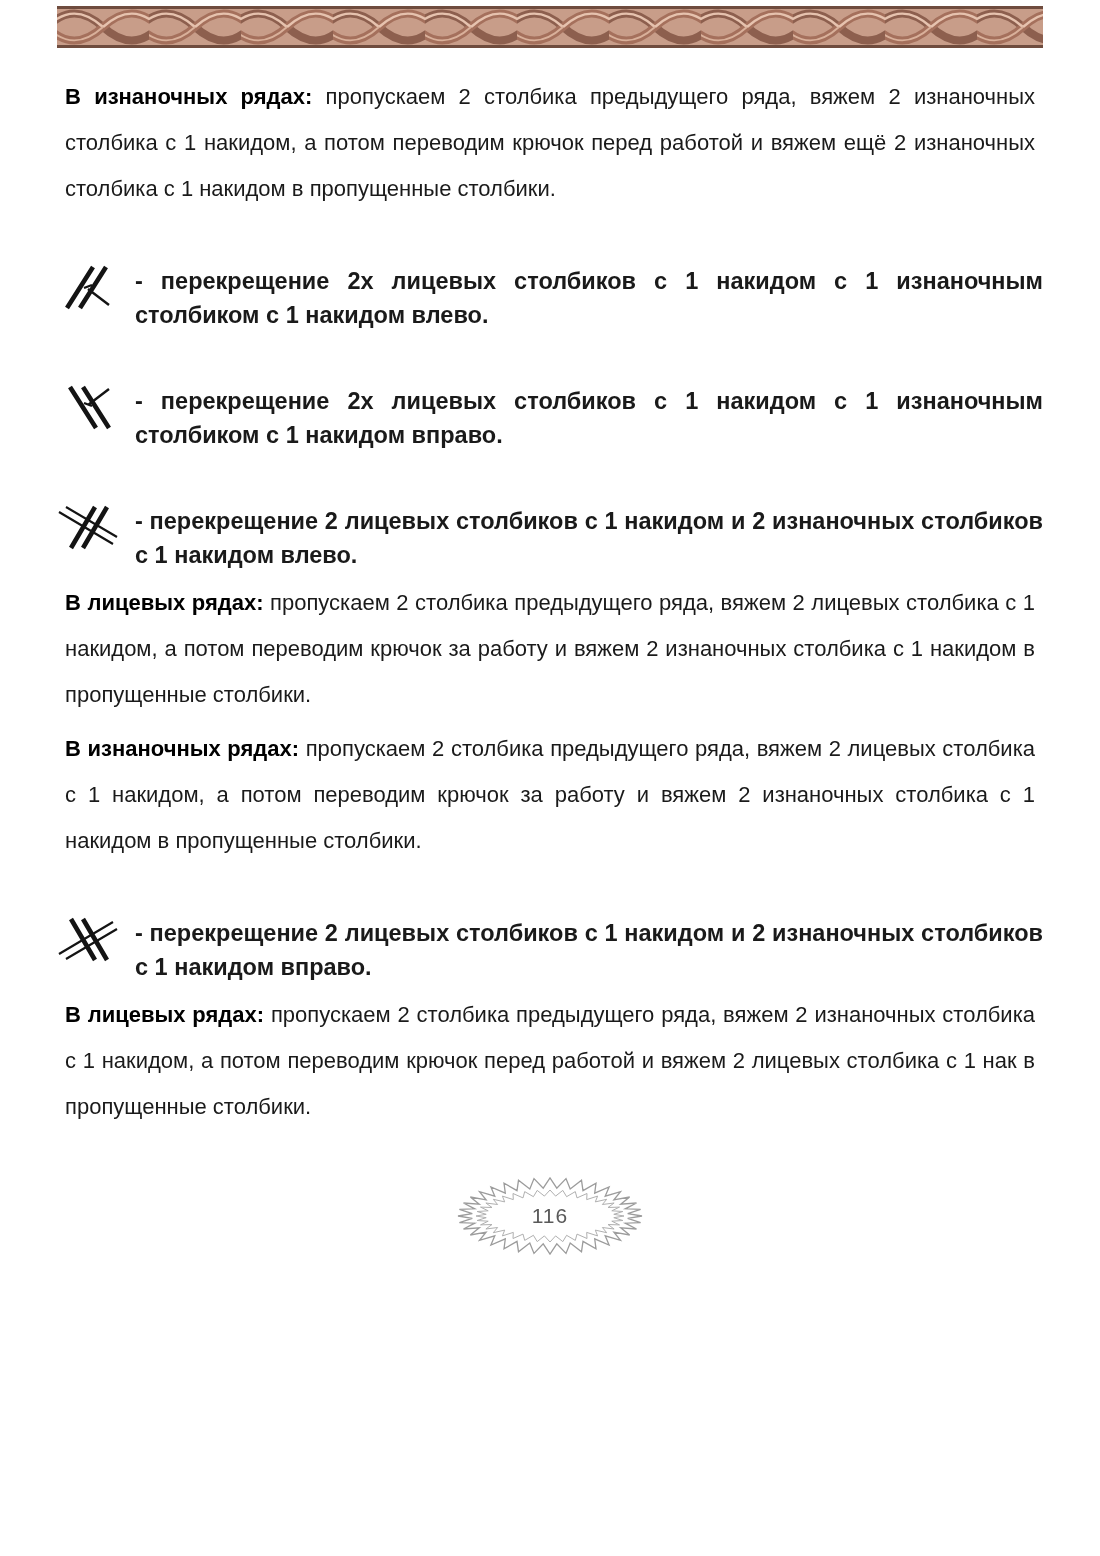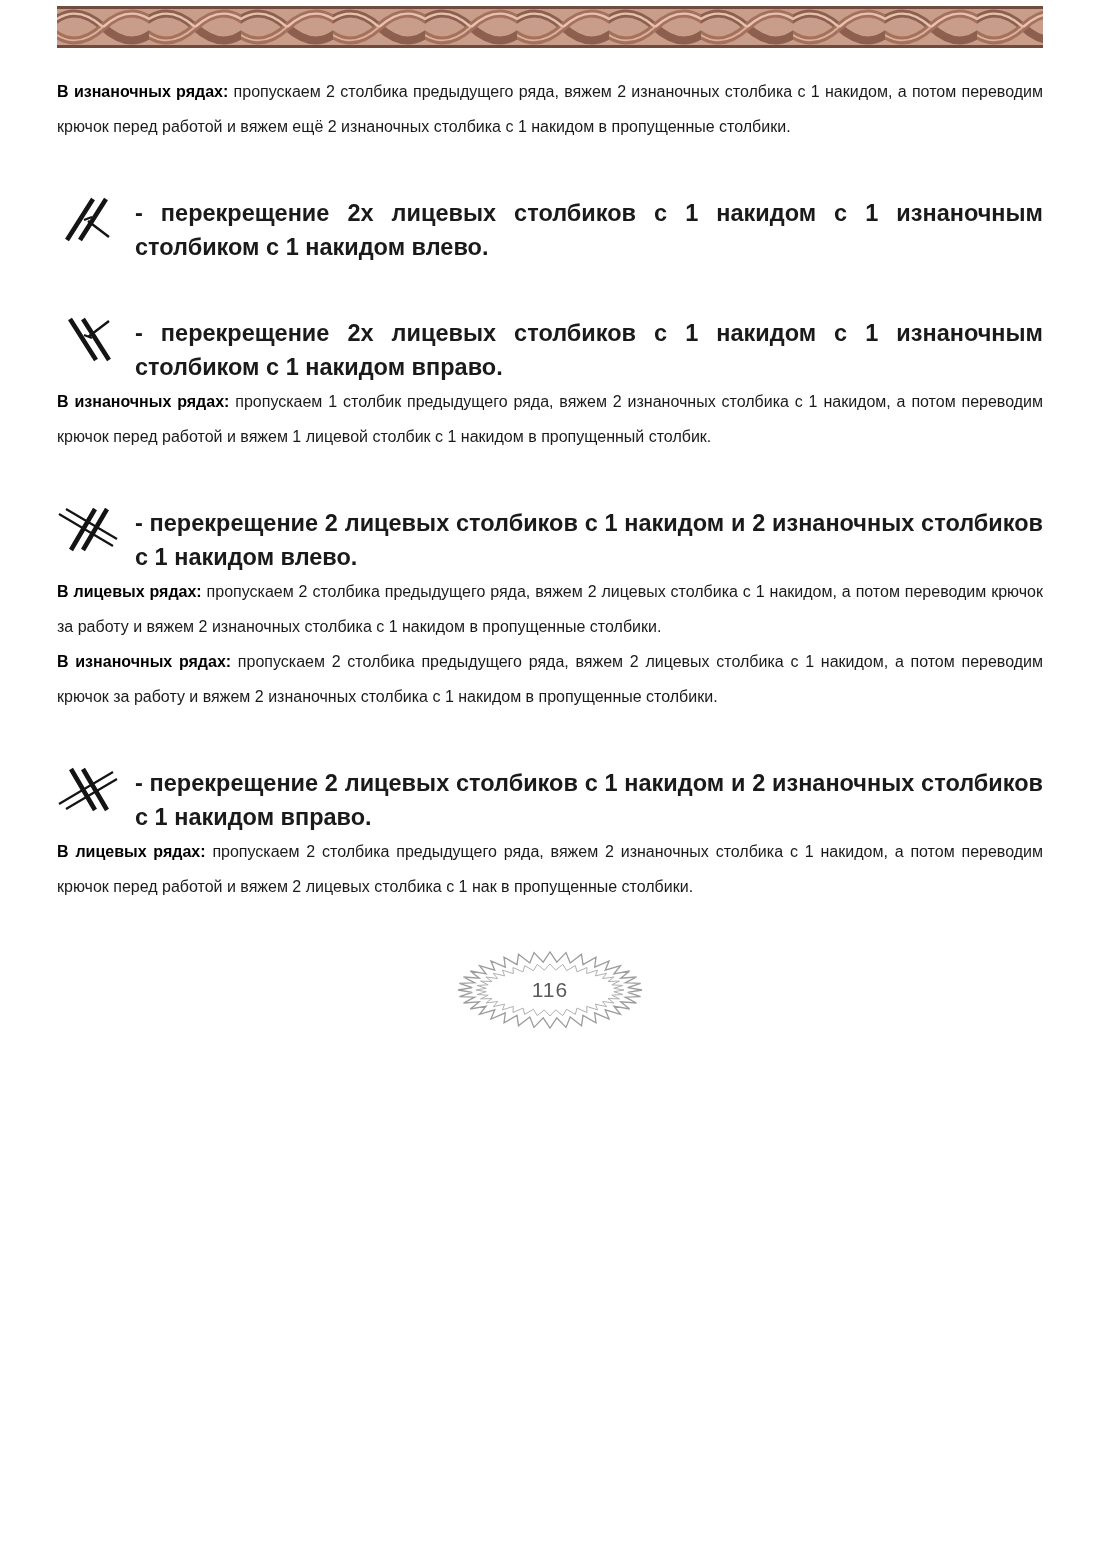--- a/index.html
+++ b/index.html
@@ -7,21 +7,21 @@
     width:1100px;height:1556px;
     background:#ffffff;
     font-family:"Liberation Sans","DejaVu Sans",sans-serif;
     color:#1a1a1a;
     position:relative;
     overflow:hidden;
   }
   .page{padding:6px 57px 0 57px;}
   .border-band{height:42px;margin-bottom:26px;overflow:hidden;}
   .border-band svg{display:block;}
-  p.para{margin:0;font-size:16px;line-height:35px;text-align:justify;}
+  p.para{margin:8px;font-size:22px;line-height:46px;text-align:justify;}
   p.para b{color:#000;}
   .defline{font-size:23.5px;line-height:34px;text-align:justify;font-weight:bold;}
   .sym{float:left;margin:0 16px 0 0;width:62px;height:46px;}
   .sym svg{display:block;}
   .section{margin-top:52px;overflow:visible;}
   .pagenum-wrap{
     position:relative;width:190px;height:84px;
     margin:44px auto 0 auto;
   }
   .pagenum-wrap svg{position:absolute;left:0;top:0;}
@@ -73,23 +73,20 @@
   <div class="section">
     <div class="defline">
       <span class="sym">
         <svg width="62" height="46" viewBox="0 0 62 46">
           <path d="M31,21 L52,5 M35,22 l-8,-3" stroke="#141414" stroke-width="2.4" fill="none"></path>
           <path d="M13,3 L39,44 M26,3 L52,44" stroke="#141414" stroke-width="4.6" fill="none"></path>
         </svg>
       </span>
       <span class="deftext">-  перекрещение 2х лицевых столбиков с 1 накидом с 1 изнаночным столбиком с 1 накидом вправо.</span>
     </div>
-    <p class="para">
-      <b>В изнаночных рядах:</b><span> пропускаем 1 столбик предыдущего ряда, вяжем 2 изнаночных столбика с 1 накидом, а потом переводим крючок перед работой и вяжем 1 лицевой столбик с 1 накидом в пропущенный столбик.</span>
-    </p>
   </div>
 
   <div class="section">
     <div class="defline">
       <span class="sym">
         <svg width="62" height="46" viewBox="0 0 62 46">
           <path d="M2,8 L56,40 M9,3 L60,33" stroke="#141414" stroke-width="2.2" fill="none"></path>
           <path d="M14,44 L38,3 M26,44 L50,3" stroke="#141414" stroke-width="4.6" fill="none"></path>
         </svg>
       </span>

